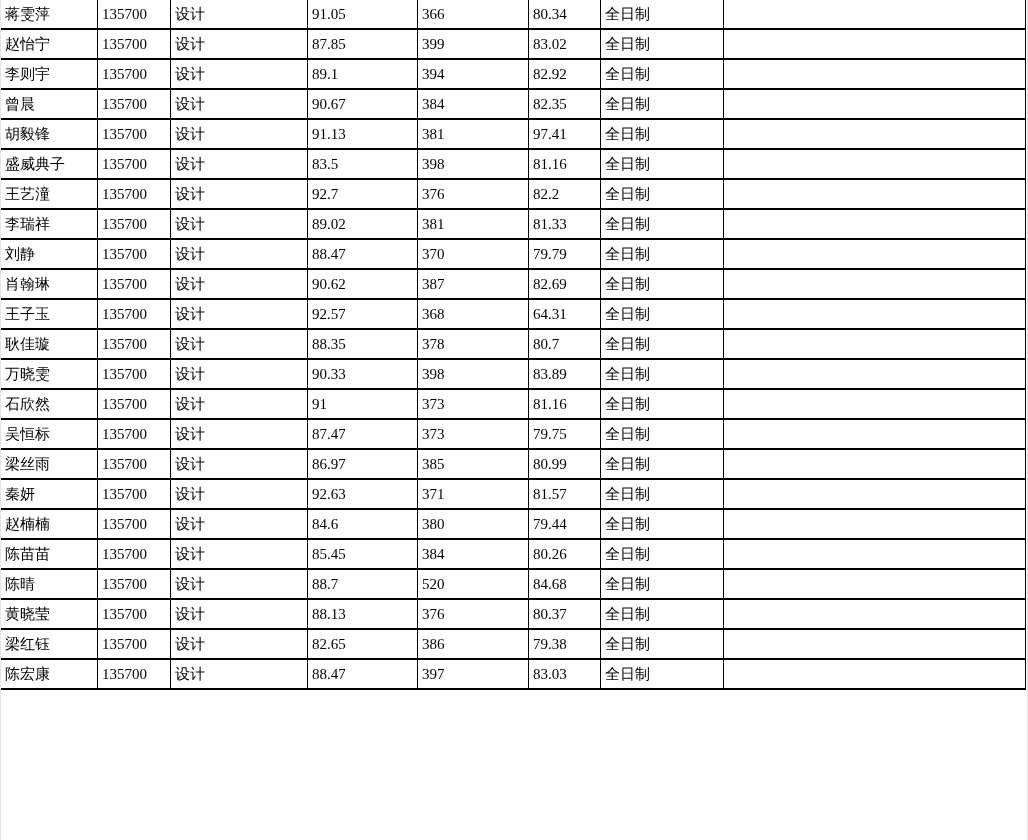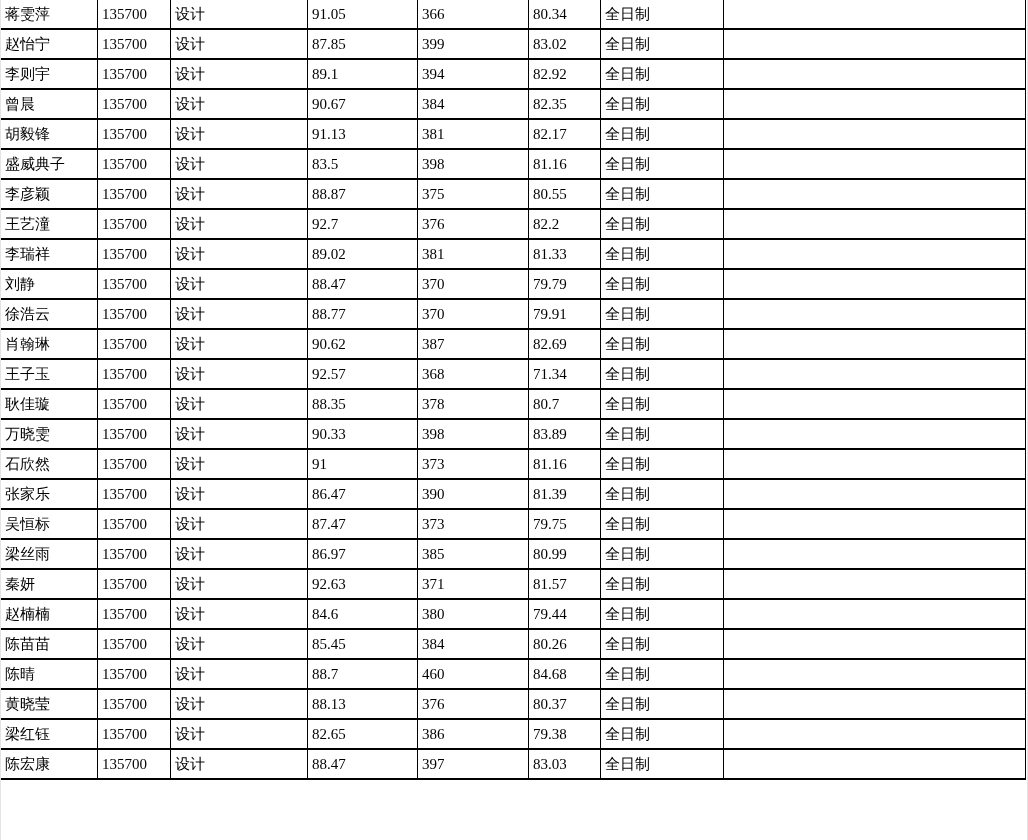--- a/index.html
+++ b/index.html
@@ -106,45 +106,35 @@
           <td>82.35</td>
           <td>全日制</td>
           <td></td>
         </tr>
         <tr>
           <td>胡毅锋</td>
           <td>135700</td>
           <td>设计</td>
           <td>91.13</td>
           <td>381</td>
-          <td>82.17</td>
+          <td>97.41</td>
           <td>全日制</td>
           <td></td>
         </tr>
         <tr>
           <td>盛威典子</td>
           <td>135700</td>
           <td>设计</td>
           <td>83.5</td>
           <td>398</td>
           <td>81.16</td>
           <td>全日制</td>
           <td></td>
         </tr>
         <tr>
-          <td>李彦颖</td>
-          <td>135700</td>
-          <td>设计</td>
-          <td>88.87</td>
-          <td>375</td>
-          <td>80.55</td>
-          <td>全日制</td>
-          <td></td>
-        </tr>
-        <tr>
           <td>王艺潼</td>
           <td>135700</td>
           <td>设计</td>
           <td>92.7</td>
           <td>376</td>
           <td>82.2</td>
           <td>全日制</td>
           <td></td>
         </tr>
         <tr>
@@ -161,46 +151,36 @@
           <td>刘静</td>
           <td>135700</td>
           <td>设计</td>
           <td>88.47</td>
           <td>370</td>
           <td>79.79</td>
           <td>全日制</td>
           <td></td>
         </tr>
         <tr>
-          <td>徐浩云</td>
-          <td>135700</td>
-          <td>设计</td>
-          <td>88.77</td>
-          <td>370</td>
-          <td>79.91</td>
-          <td>全日制</td>
-          <td></td>
-        </tr>
-        <tr>
           <td>肖翰琳</td>
           <td>135700</td>
           <td>设计</td>
           <td>90.62</td>
           <td>387</td>
           <td>82.69</td>
           <td>全日制</td>
           <td></td>
         </tr>
         <tr>
           <td>王子玉</td>
           <td>135700</td>
           <td>设计</td>
           <td>92.57</td>
           <td>368</td>
-          <td>71.34</td>
+          <td>64.31</td>
           <td>全日制</td>
           <td></td>
         </tr>
         <tr>
           <td>耿佳璇</td>
           <td>135700</td>
           <td>设计</td>
           <td>88.35</td>
           <td>378</td>
           <td>80.7</td>
@@ -221,30 +201,20 @@
           <td>石欣然</td>
           <td>135700</td>
           <td>设计</td>
           <td>91</td>
           <td>373</td>
           <td>81.16</td>
           <td>全日制</td>
           <td></td>
         </tr>
         <tr>
-          <td>张家乐</td>
-          <td>135700</td>
-          <td>设计</td>
-          <td>86.47</td>
-          <td>390</td>
-          <td>81.39</td>
-          <td>全日制</td>
-          <td></td>
-        </tr>
-        <tr>
           <td>吴恒标</td>
           <td>135700</td>
           <td>设计</td>
           <td>87.47</td>
           <td>373</td>
           <td>79.75</td>
           <td>全日制</td>
           <td></td>
         </tr>
         <tr>
@@ -285,21 +255,21 @@
           <td>384</td>
           <td>80.26</td>
           <td>全日制</td>
           <td></td>
         </tr>
         <tr>
           <td>陈晴</td>
           <td>135700</td>
           <td>设计</td>
           <td>88.7</td>
-          <td>460</td>
+          <td>520</td>
           <td>84.68</td>
           <td>全日制</td>
           <td></td>
         </tr>
         <tr>
           <td>黄晓莹</td>
           <td>135700</td>
           <td>设计</td>
           <td>88.13</td>
           <td>376</td>

